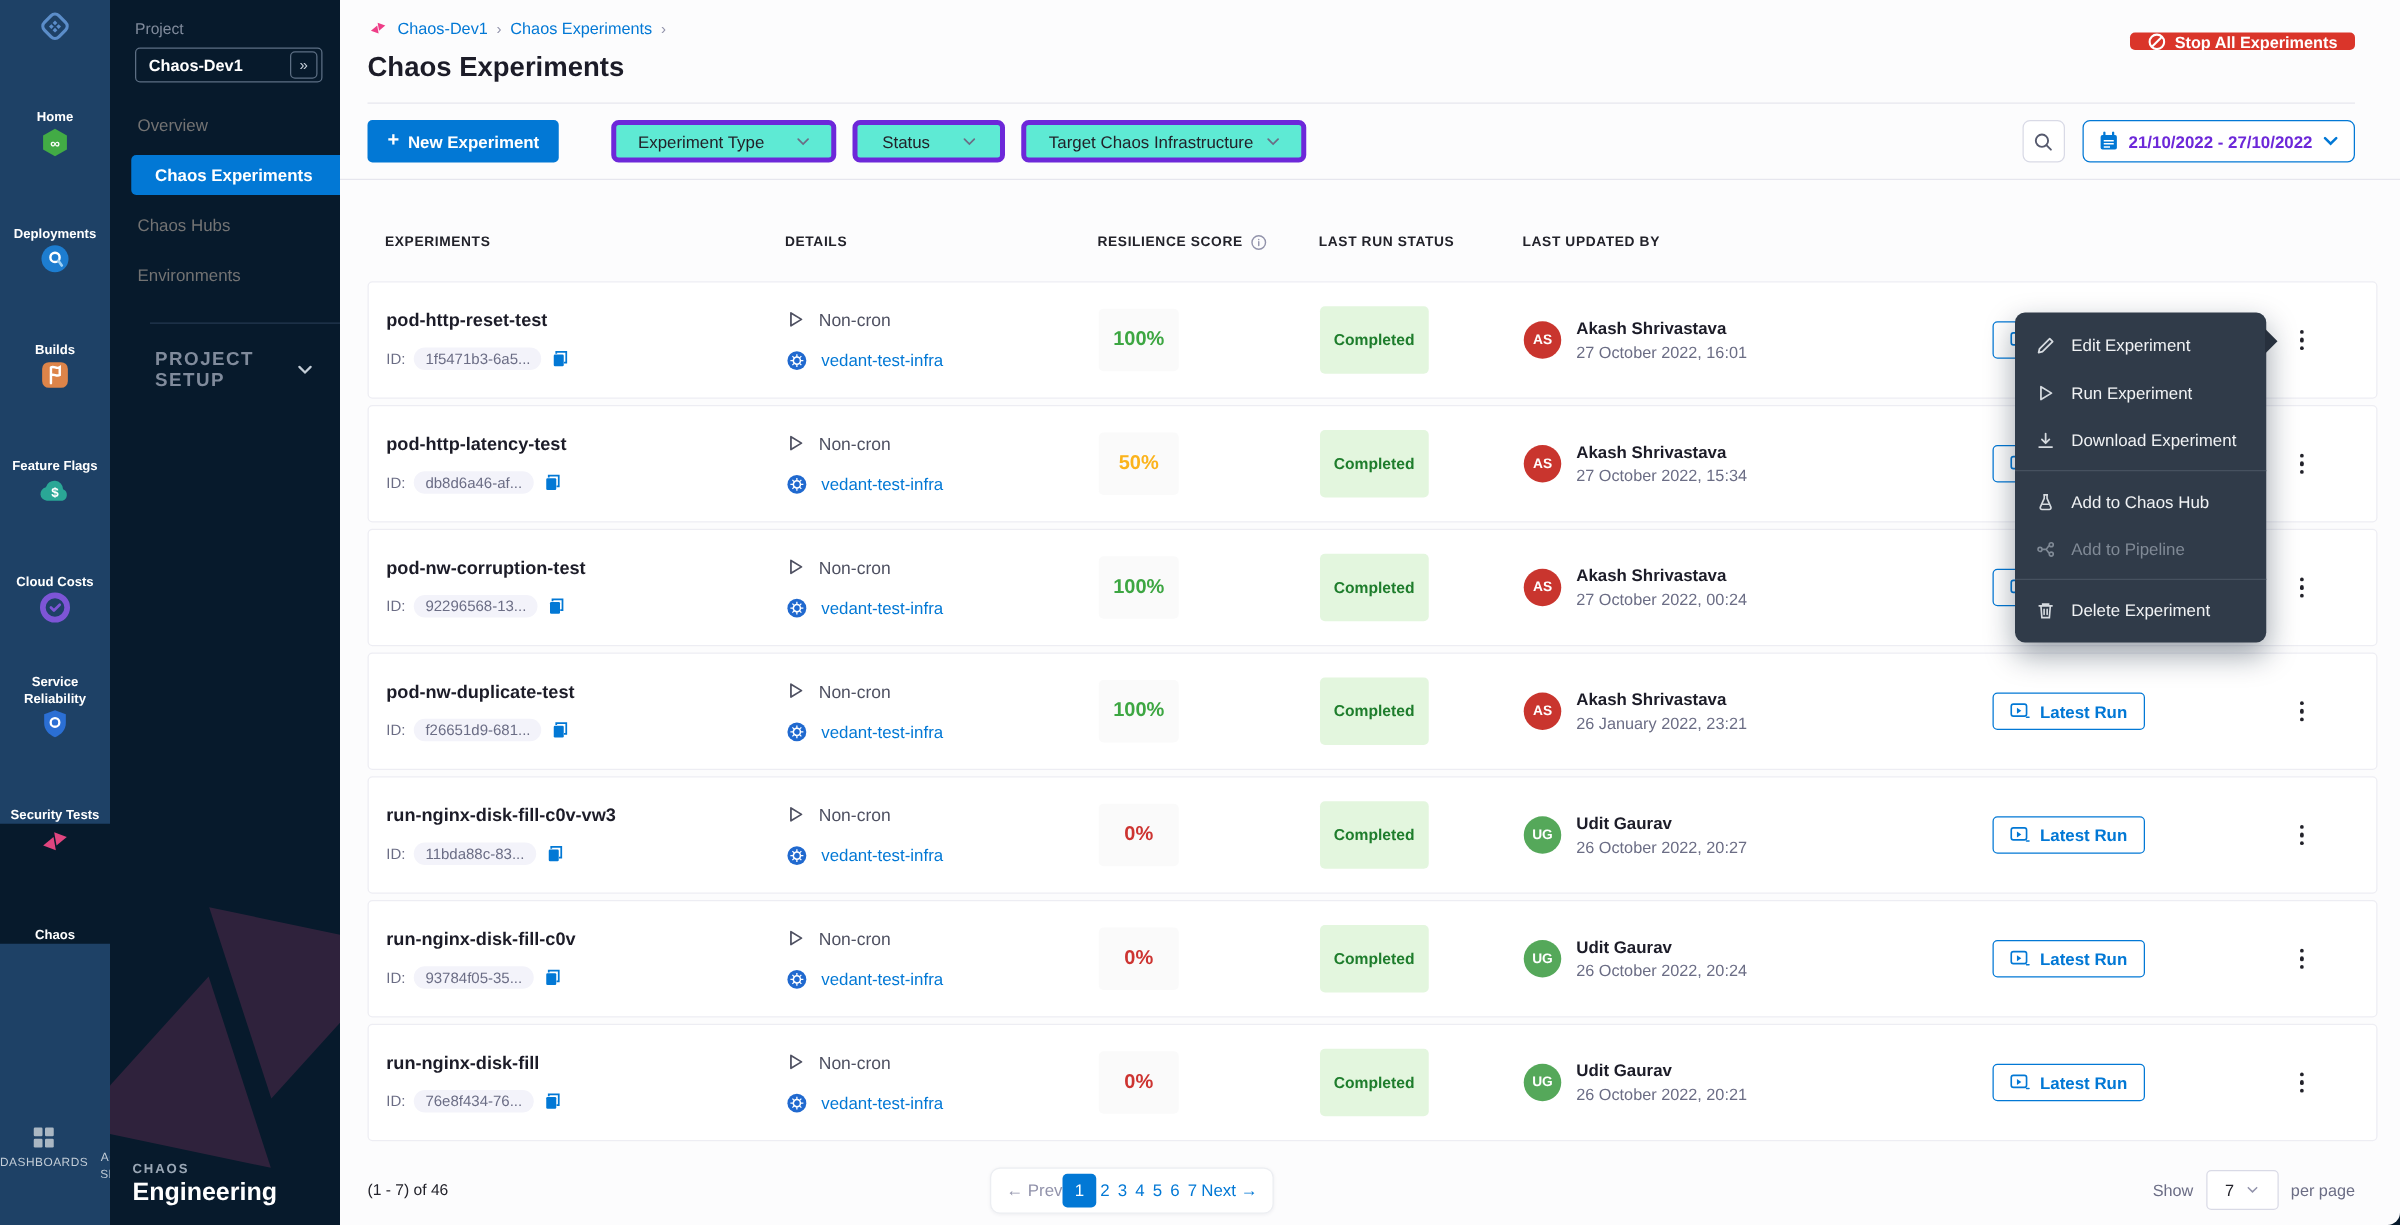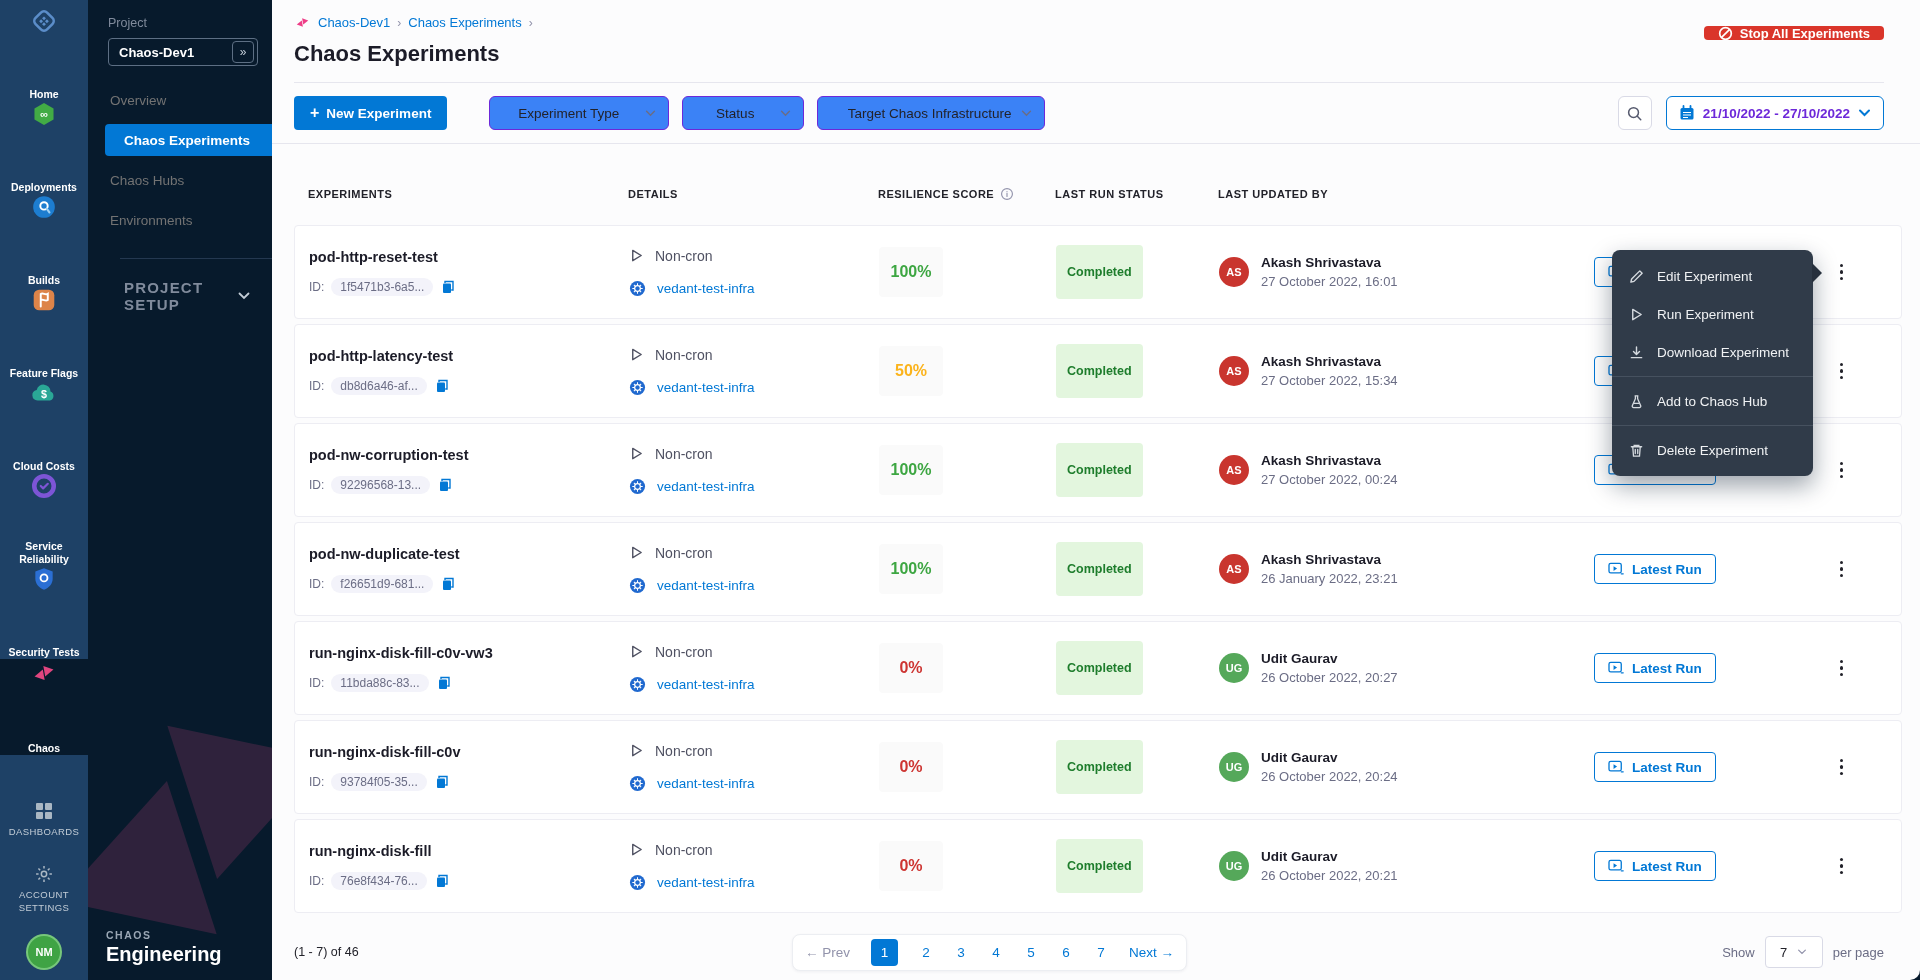--- a/index.html
+++ b/index.html
@@ -16,21 +16,21 @@
   .rail {
     width:88px; background:#1e4166; display:flex; flex-direction:column;
     padding-top:8px; flex-shrink:0;
   }
   .mod {
     height:93px; display:flex; flex-direction:column; align-items:center;
     justify-content:space-between; gap:7px; cursor:pointer; width:100%;
   }
   .mod .mlabel { font-size:10.5px; font-weight:bold; color:#ffffff; text-align:center; line-height:1.25; padding:0 4px; }
   .mod.selected { background:#071a2c; height:96px; }
-  .rail-footer { margin-top:auto; display:flex; flex-direction:column; align-items:center; padding-bottom:12px; }
+  .rail-footer { margin-top:auto; display:flex; flex-direction:row; align-items:center; padding-bottom:12px; }
   .rail-small { display:flex; flex-direction:column; align-items:center; gap:5px; cursor:pointer; }
   .rail-small .slabel { font-size:9.5px; color:#c3cdd7; letter-spacing:.4px; text-align:center; line-height:1.3; }
   .dash-block { margin-bottom:26px; }
   .acct-block { margin-bottom:22px; }
   .avatar-nm {
     width:32px; height:32px; border-radius:50%; background:#3fa344; color:#fff;
     font-size:11px; font-weight:bold; display:flex; align-items:center; justify-content:center;
     box-shadow:0 0 0 2px #77c77b; cursor:pointer;
   }
 
@@ -90,22 +90,22 @@
   
   .toolbar { display:flex; align-items:center; padding:13px 36px 13px 22px; }
   .new-btn {
     background:#0278d5; color:#fff; border:none; border-radius:4px; height:34px;
     padding:0 16px; font-size:13.5px; font-weight:bold; display:flex; align-items:center;
     gap:7px; cursor:pointer; font-family:inherit;
   }
   .new-btn .plus { font-size:16px; font-weight:bold; }
   .filters { display:flex; gap:13px; margin-left:42px; }
   .filter-btn {
-    height:34px; border:1px solid #6d28d9; background:#3b82f6; border-radius:6px;
-    display:flex; align-items:center; justify-content:flex-end; padding:0 12px;
+    height:34px; border:4px solid #6d28d9; background:#5eead4; border-radius:6px;
+    display:flex; align-items:center; justify-content:center; padding:0 12px;
     font-size:13.5px; color:#22222a; cursor:pointer; gap:26px; font-family:inherit;
   }
   .f1 { min-width:180px; } .f2 { min-width:122px; } .f3 { min-width:228px; gap:10px; }
   .toolbar-right { margin-left:auto; display:flex; align-items:center; gap:14px; }
   .search-btn {
     width:34px; height:34px; border:1px solid #d9dae6; background:#fff; border-radius:6px;
     display:flex; align-items:center; justify-content:center; cursor:pointer;
   }
   .date-btn {
     height:34px; border:1.5px solid #0278d5; background:#fff; border-radius:6px;
@@ -184,21 +184,21 @@
   .ctx-item[data-disabled="true"] .ci { color:#808a96; }
   .ctx-divider { height:1px; background:#46515f; margin:5px 0; }
 
   
   .pagefoot {
     margin-top:auto; display:flex; align-items:center; padding:6px 36px 12px 22px; position:relative;
   }
   .pf-summary { font-size:12.5px; color:#22222a; }
   .pager {
     position:absolute; left:520px; background:#fff; border:1px solid #eceef2; border-radius:8px;
-    display:flex; align-items:center; padding:4px 12px; gap:21px; box-shadow:0 1px 3px rgba(40,41,61,.06);
+    display:flex; align-items:center; padding:4px 12px; box-shadow:0 1px 3px rgba(40,41,61,.06);
   }
   .pg-link { font-size:13.5px; color:#0278d5; cursor:pointer; }
   .pg-prev { color:#9293ab; }
   .pg-num { font-size:13.5px; color:#0278d5; cursor:pointer; min-width:14px; text-align:center; }
   .pg-num.active {
     background:#0278d5; color:#fff; width:27px; height:27px; border-radius:4px;
     display:flex; align-items:center; justify-content:center;
   }
   .pf-right { margin-left:auto; display:flex; align-items:center; gap:10px; }
   .pf-right .pf-text { font-size:13px; color:#6b6d85; }
@@ -880,20 +880,31 @@
     <div class="ctx-divider"></div>
     <div class="ctx-item">
       <span class="ci">
           <svg width="15" height="15" viewBox="0 0 16 16" fill="none" stroke="currentColor" stroke-width="1.4" stroke-linejoin="round">
             <path d="M6 2h4M6.8 2v3L3.5 12.5a1.5 1.5 0 001.4 2h6.2a1.5 1.5 0 001.4-2L9.2 5V2"></path>
             <path d="M5 10h6"></path>
           </svg>
         </span>
       <span>Add to Chaos Hub</span>
     </div>
+    <div class="ctx-item" data-disabled="true">
+      <span class="ci">
+          <svg width="15" height="15" viewBox="0 0 16 16" fill="none" stroke="currentColor" stroke-width="1.4">
+            <circle cx="3.2" cy="8" r="1.7"></circle>
+            <circle cx="12.8" cy="4" r="1.7"></circle>
+            <circle cx="12.8" cy="12" r="1.7"></circle>
+            <path d="M5 8h3.5M11 4.6L8.5 8 11 11.4"></path>
+          </svg>
+        </span>
+      <span>Add to Pipeline</span>
+    </div>
     <div class="ctx-divider"></div>
     <div class="ctx-item">
       <span class="ci">
           <svg width="15" height="15" viewBox="0 0 16 16" fill="none" stroke="currentColor" stroke-width="1.4" stroke-linecap="round">
             <path d="M2.5 4h11M5.5 4V2.5h5V4M4 4l.8 10h6.4L12 4M6.7 6.8v4.5M9.3 6.8v4.5"></path>
           </svg>
         </span>
       <span>Delete Experiment</span>
     </div>
   </div>

